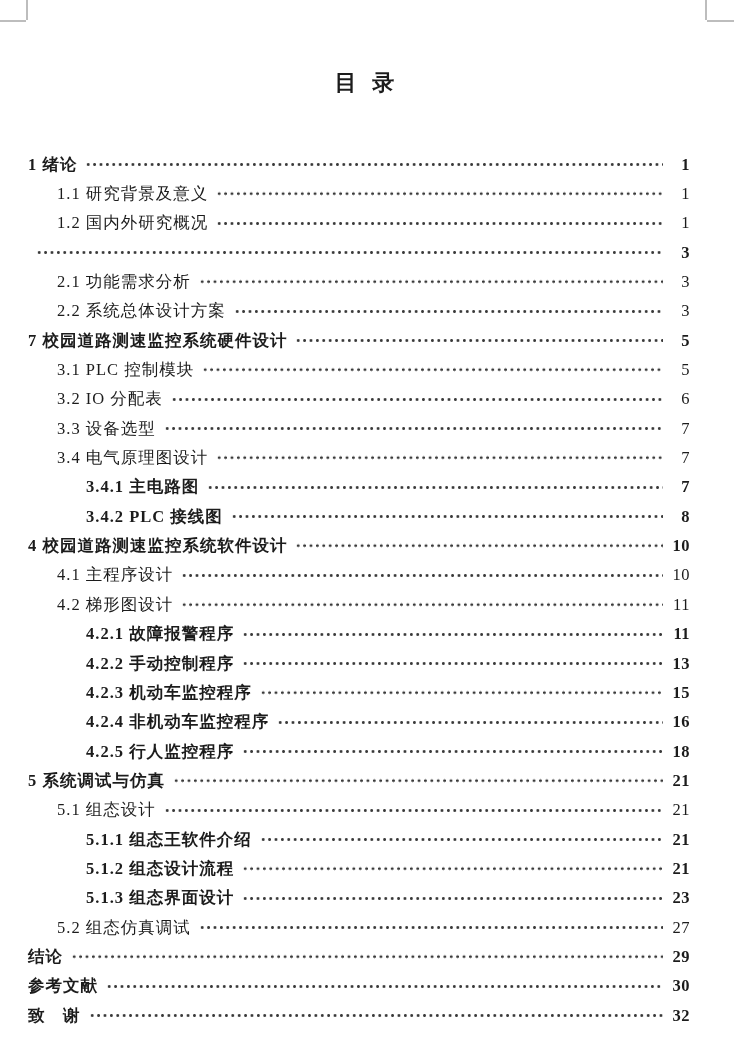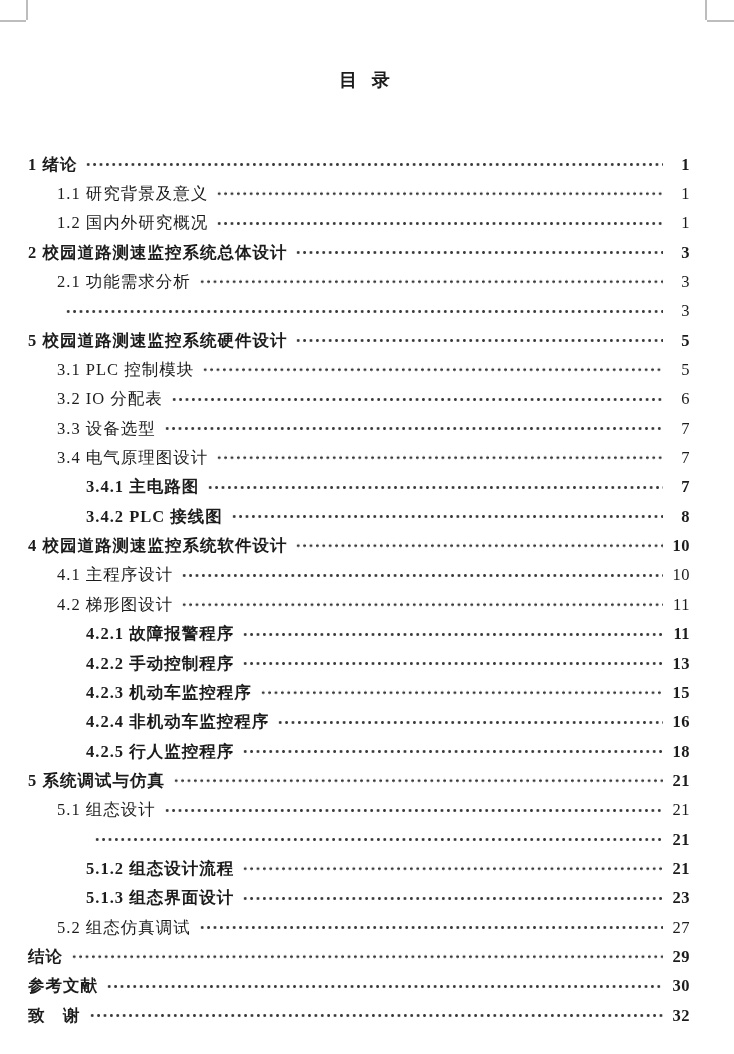--- a/index.html
+++ b/index.html
@@ -24,21 +24,21 @@
   .mark-tl-h { left: 0; top: 20px; width: 26px; height: 2px; }
   .mark-tr-v { left: 705px; top: 0; width: 2px; height: 20px; }
   .mark-tr-h { left: 707px; top: 20px; width: 27px; height: 2px; }
 
   .page-title {
     position: absolute;
     top: 68px;
     left: 0;
     width: 100%;
     text-align: center;
-    font-size: 18px;
+    font-size: 22px;
     font-weight: bold;
     letter-spacing: 5px;
     white-space: pre;
   }
 
   .toc {
     position: absolute;
     top: 150px;
     left: 28px;
     right: 44px;
@@ -92,36 +92,36 @@
       <span class="leader"></span>
       <span class="pagenum">1</span>
     </div>
   <div class="row lv2">
       <span class="label">1.2 国内外研究概况</span>
       <span class="leader"></span>
       <span class="pagenum">1</span>
     </div>
 
   <div class="row lv1 bold">
-      <span class="label">2 校园道路测速监控系统总体设计</span>
       <span class="leader"></span>
       <span class="pagenum">3</span>
     </div>
   <div class="row lv2">
       <span class="label">2.1 功能需求分析</span>
       <span class="leader"></span>
       <span class="pagenum">3</span>
     </div>
   <div class="row lv2">
+      <span class="label">2.2 系统总体设计方案</span>
       <span class="leader"></span>
       <span class="pagenum">3</span>
     </div>
 
   <div class="row lv1 bold">
-      <span class="label">5 校园道路测速监控系统硬件设计</span>
+      <span class="label">7 校园道路测速监控系统硬件设计</span>
       <span class="leader"></span>
       <span class="pagenum">5</span>
     </div>
   <div class="row lv2">
       <span class="label">3.1 PLC 控制模块</span>
       <span class="leader"></span>
       <span class="pagenum">5</span>
     </div>
   <div class="row lv2">
       <span class="label">3.2 IO 分配表</span>
@@ -194,20 +194,21 @@
       <span class="label">5 系统调试与仿真</span>
       <span class="leader"></span>
       <span class="pagenum">21</span>
     </div>
   <div class="row lv2">
       <span class="label">5.1 组态设计</span>
       <span class="leader"></span>
       <span class="pagenum">21</span>
     </div>
   <div class="row lv3">
+      <span class="label">5.1.1 组态王软件介绍</span>
       <span class="leader"></span>
       <span class="pagenum">21</span>
     </div>
   <div class="row lv3">
       <span class="label">5.1.2 组态设计流程</span>
       <span class="leader"></span>
       <span class="pagenum">21</span>
     </div>
   <div class="row lv3">
       <span class="label">5.1.3 组态界面设计</span>

